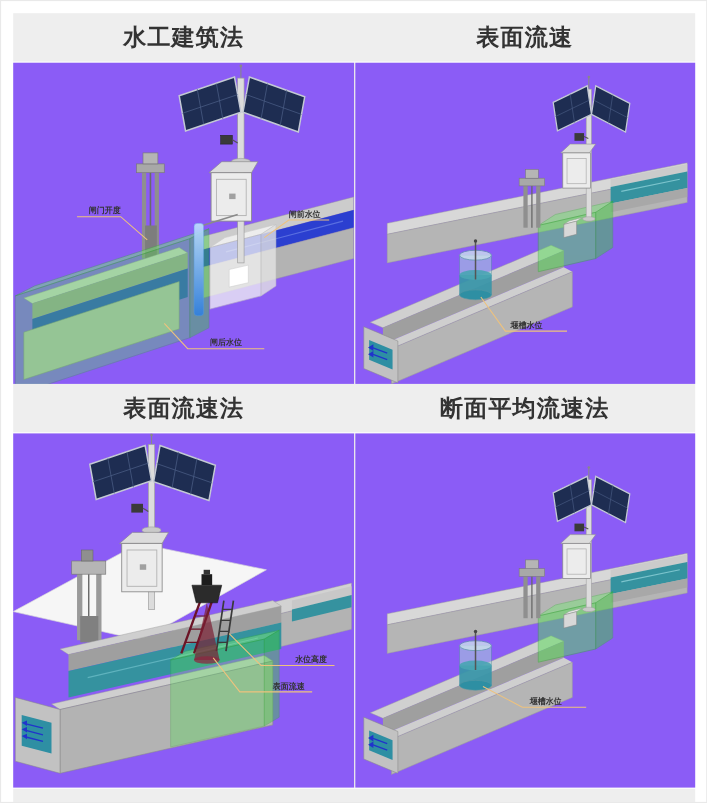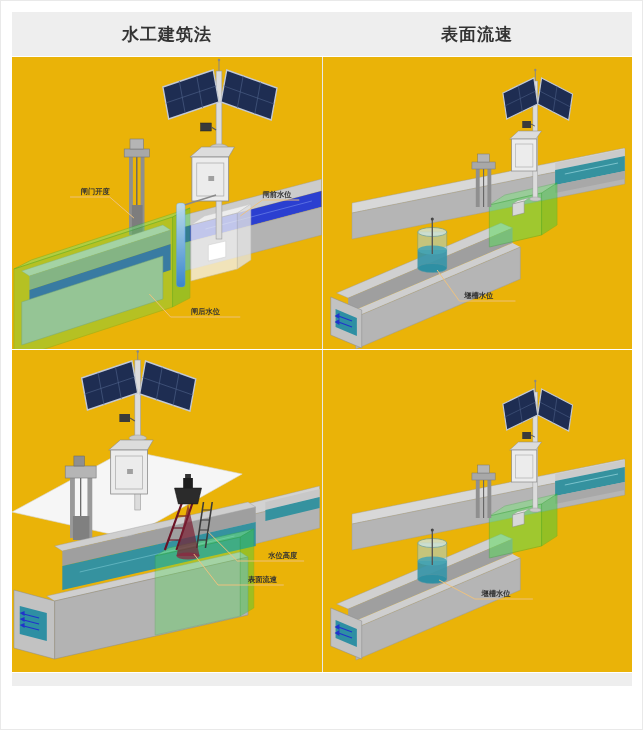--- a/index.html
+++ b/index.html
@@ -1,24 +1,24 @@
 <!DOCTYPE html>
 <html><head>
 <meta charset="utf-8">
 <style>
   html,body{margin:0;padding:0;background:#ffffff;font-family:"Liberation Sans","DejaVu Sans",sans-serif;}
   .page{width:643px;height:730px;box-sizing:border-box;border:1px solid #e9e9e9;
         padding:11px 10px 0 11px;background:#ffffff;overflow:hidden;}
   .header-row{display:flex;height:44px;background:#eeeeee;}
   .header-cell{flex:1;display:flex;align-items:center;justify-content:center;
-               font-size:17px;font-weight:bold;color:#333333;letter-spacing:1px;}
+               font-size:21px;font-weight:bold;color:#333333;letter-spacing:1px;}
   .image-row{display:flex;background:#ffffff;margin-top:1px;}
   .image-row.r1{height:292px;}
   .image-row.r2{height:322px;}
-  .panel{flex:1;min-width:0;background:#eab308;}
+  .panel{flex:1;min-width:0;background:#8b5cf6;}
   .panel svg{display:block;width:100%;height:100%;}
   .vdivider{width:1px;background:#e8e8e8;}
   .bottom-strip{height:13px;background:#eeeeee;margin-top:1px;}
   .dlbl{font-family:"Liberation Sans","DejaVu Sans",sans-serif;font-size:7.5px;font-weight:bold;fill:#333333;}
   .leader{stroke:#eec27d;stroke-width:1;fill:none;}
   .concrete-edge{stroke:#9a9a9a;stroke-width:0.4;}
 </style>
 </head>
 <body>
 
@@ -185,20 +185,24 @@
           </g>
         </g>
         <g>
           <polyline class="leader" points="118,213 141,244 199,244"></polyline>
           <text class="dlbl" x="146" y="241">堰槽水位</text>
         </g>
       </svg>
     </div>
   </div>
 
+  <div class="header-row">
+    <div class="header-cell">表面流速法</div>
+    <div class="header-cell">断面平均流速法</div>
+  </div>
 
   <div class="image-row r2">
 
     <div class="panel">
       <svg viewBox="0 0 320 322" preserveAspectRatio="none">
         <polygon points="0,162 118,100 238,124 120,188" fill="#f6f6f6" stroke="#d8d8d8" stroke-width="0.6"></polygon>
 
         <g>
           <polygon points="150,176 318,136 318,148 150,188" fill="#d2d2d2" class="concrete-edge"></polygon>
           <polygon points="150,188 318,148 318,178 150,218" fill="#b3b3b3" class="concrete-edge"></polygon>

